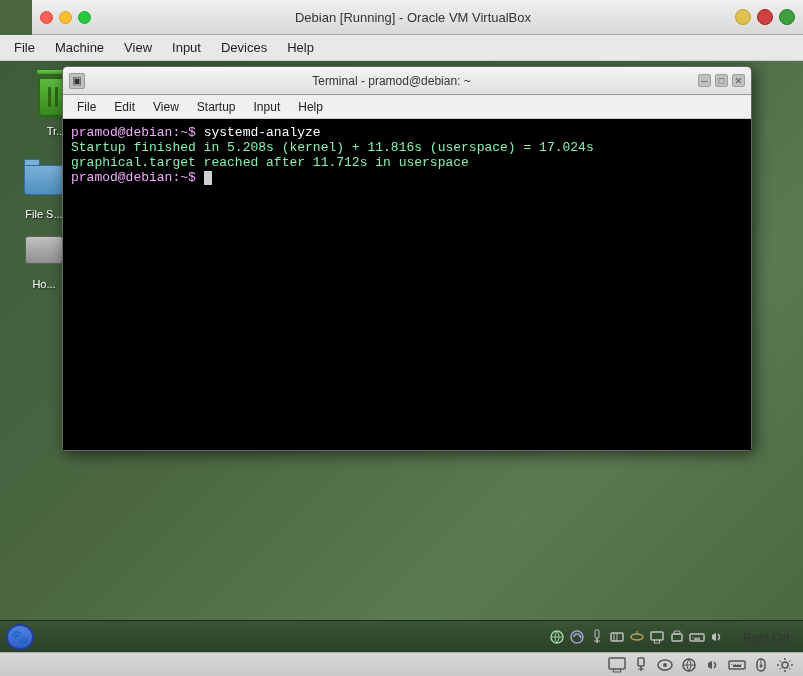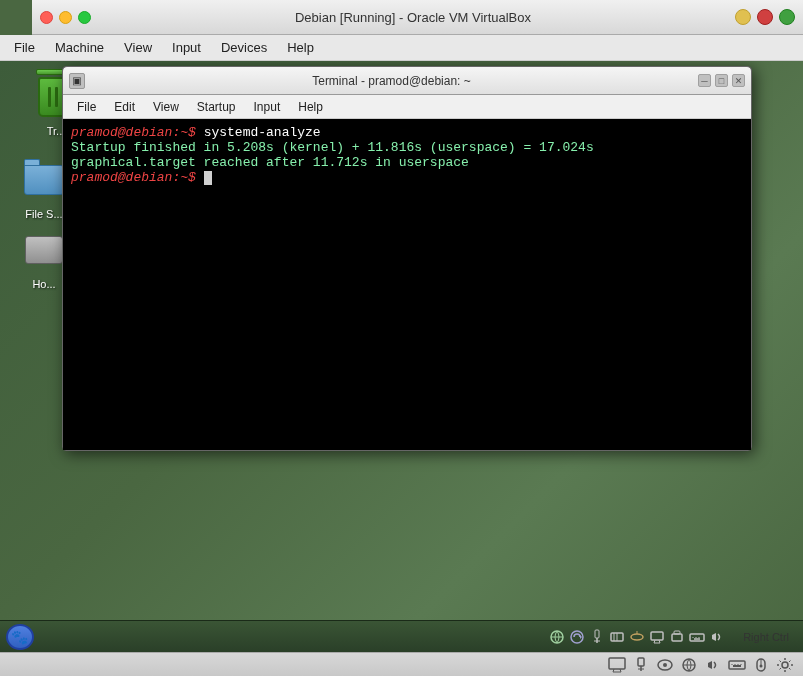--- a/index.html
+++ b/index.html
@@ -256,21 +256,21 @@
     .terminal-body {
       flex: 1;
       background: #000;
       padding: 6px 8px;
       font-family: 'Courier New', Courier, monospace;
       font-size: 13px;
       color: #d0d0d0;
       overflow: hidden;
     }
 
-    .term-prompt { color: #ef4444; font-style: italic; }
+    .term-prompt { color: #f0abfc; }
     .term-cmd { color: #ffffff; }
     .term-output { color: #86efac; }
 
     .cursor {
       display: inline-block;
       width: 8px;
       height: 14px;
       background: #d0d0d0;
       vertical-align: text-bottom;
     }

